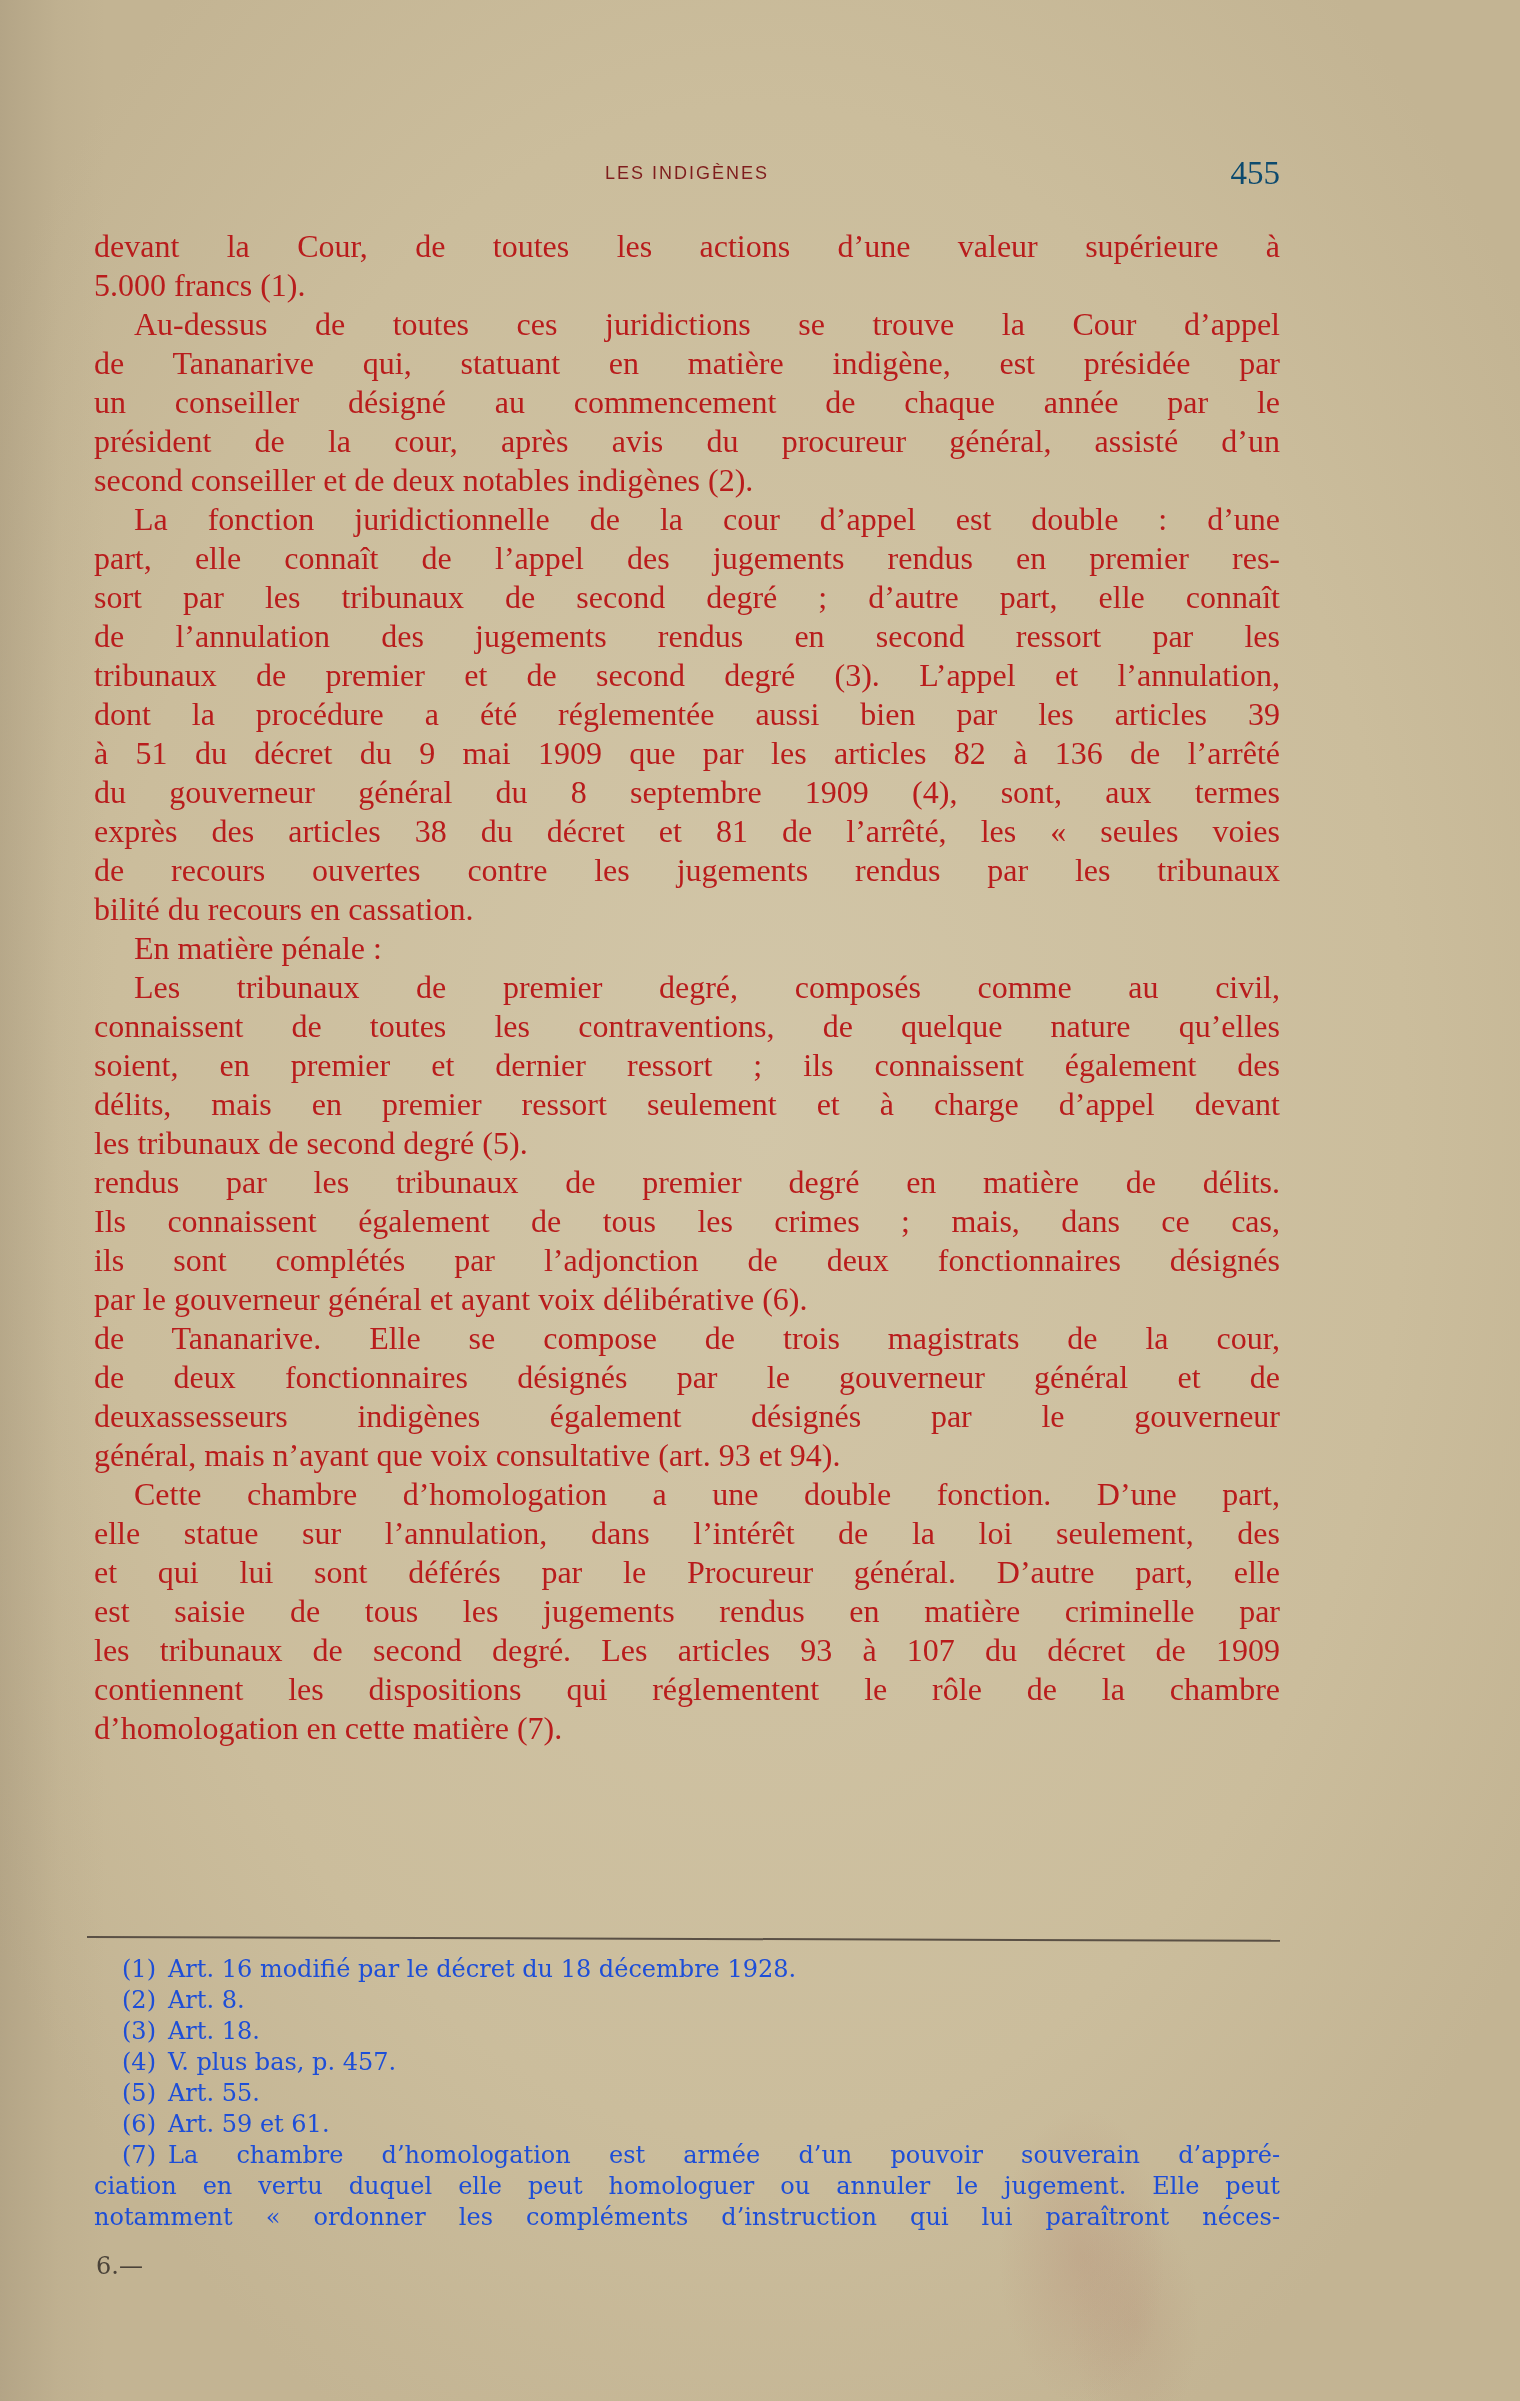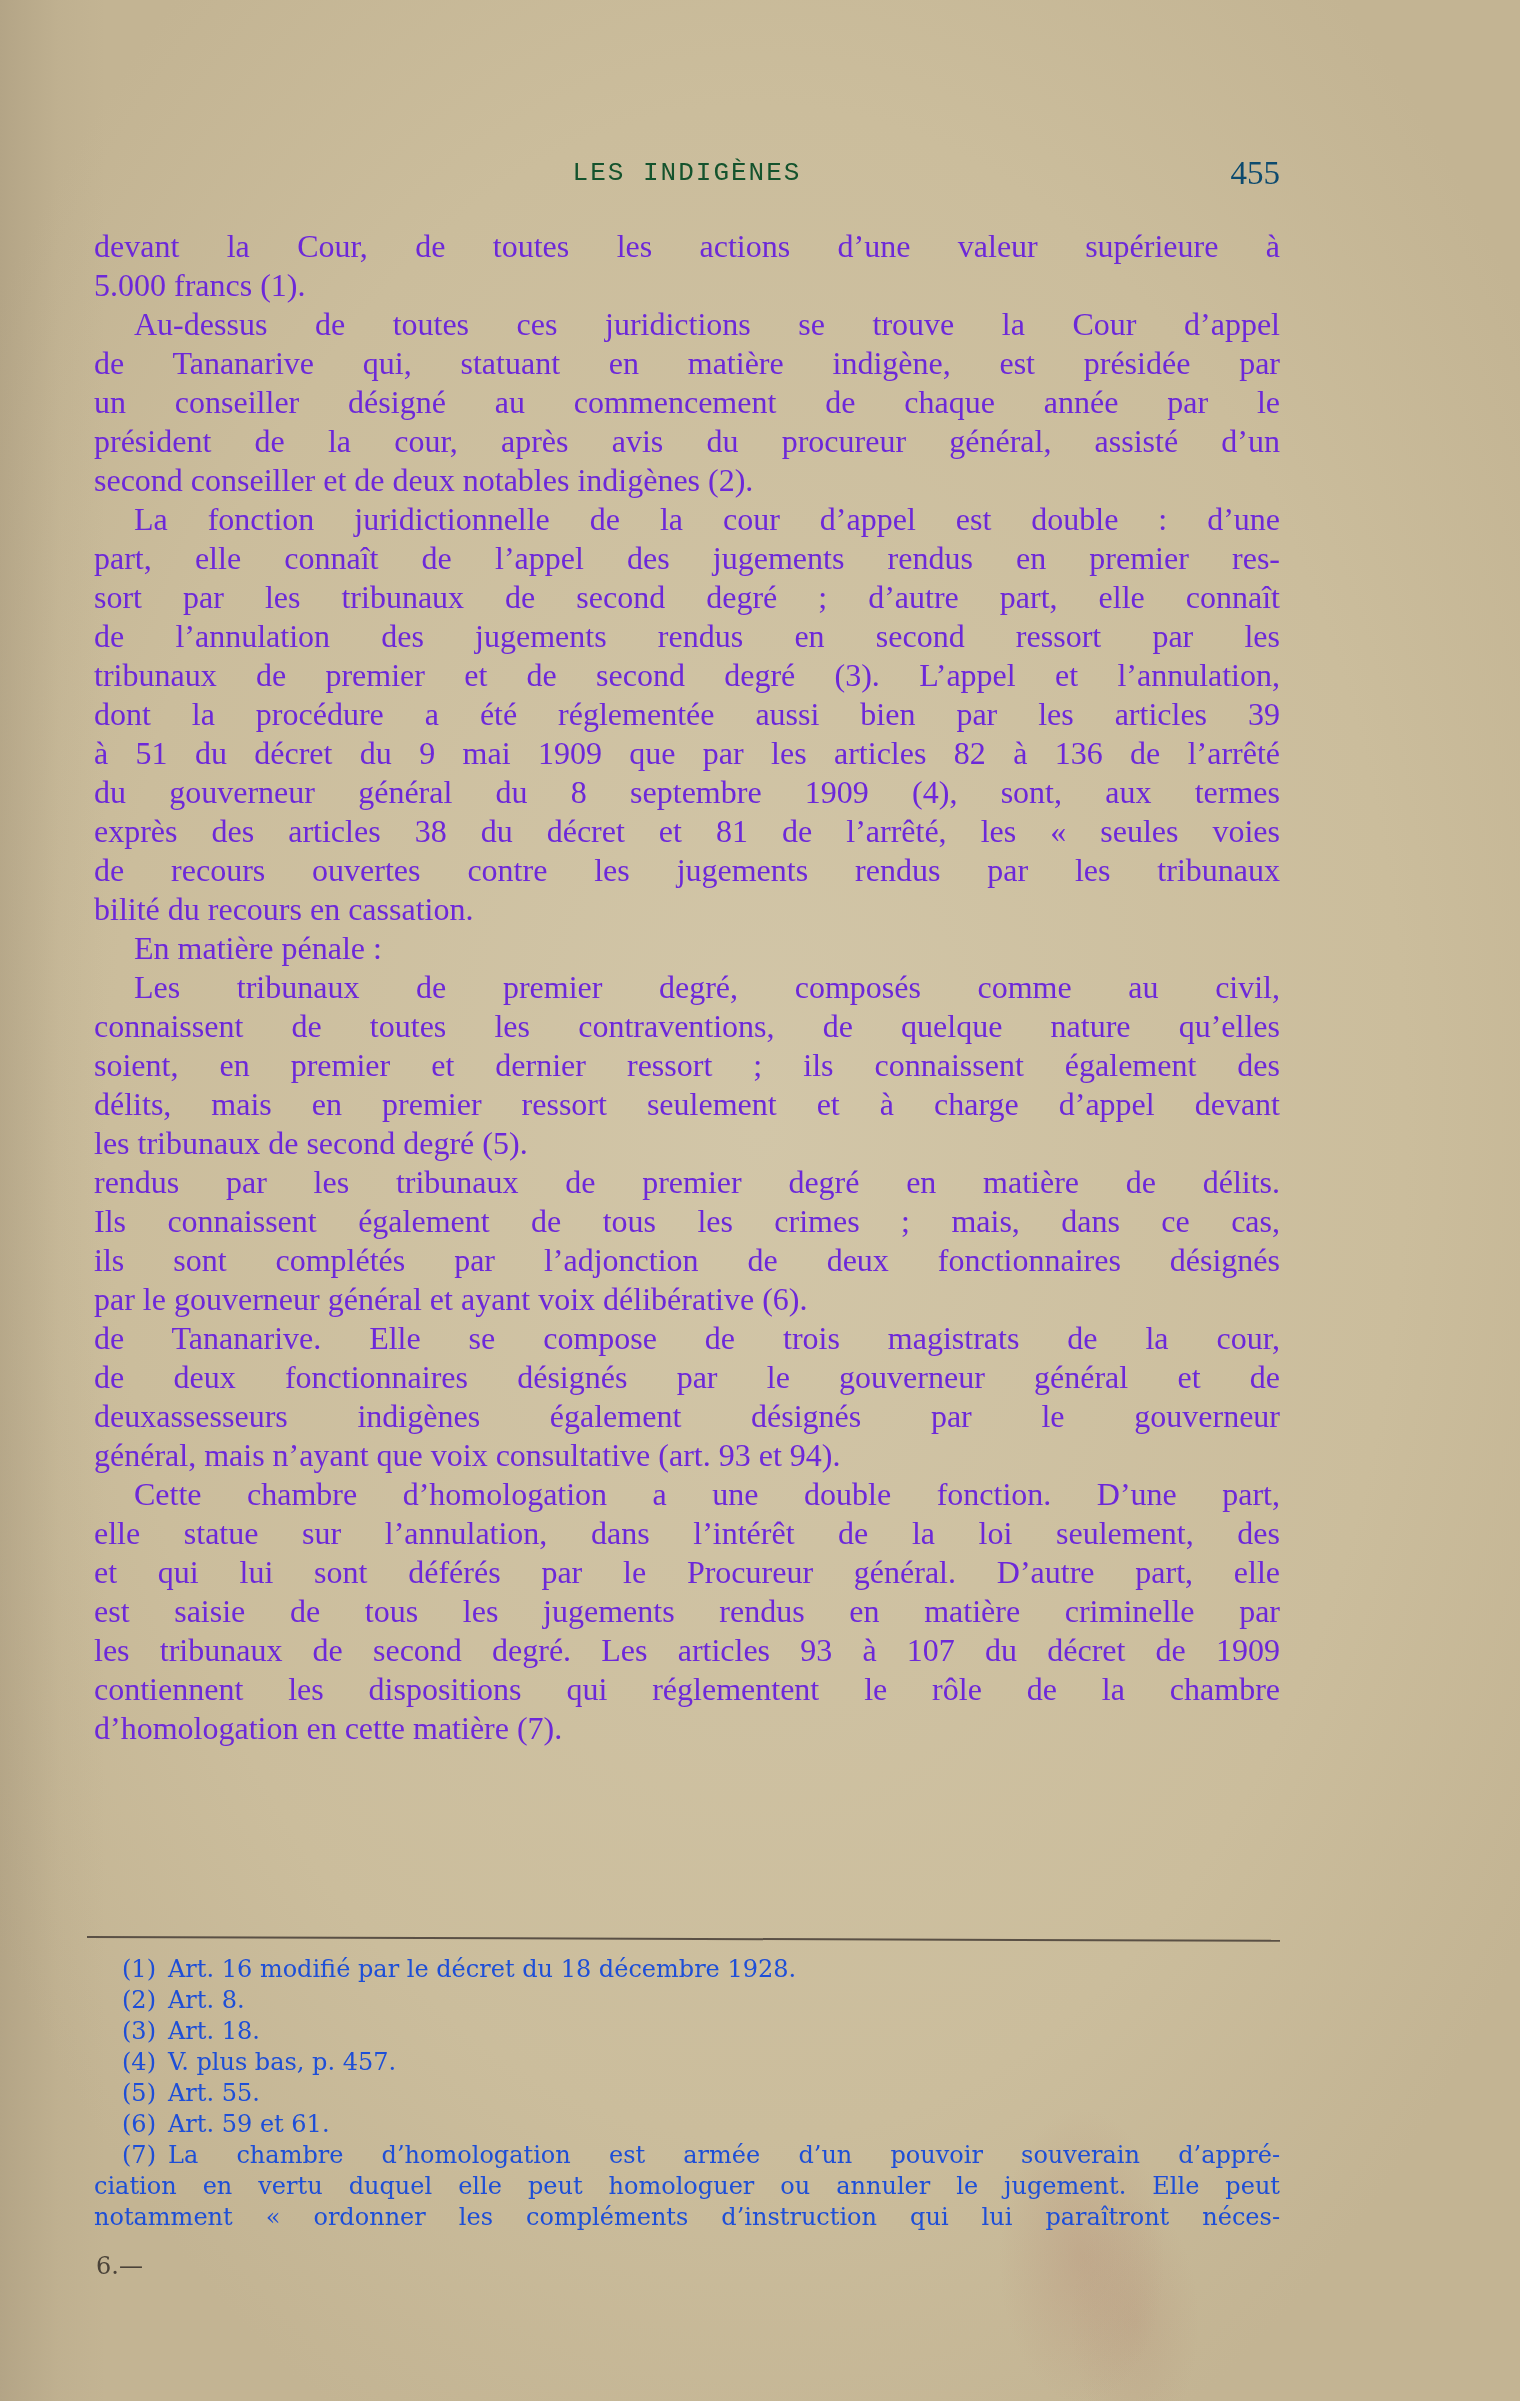--- a/index.html
+++ b/index.html
@@ -30,25 +30,25 @@
     top: 153px;
     left: 94px;
     width: 1186px;
     height: 40px;
   }
   .running-title {
     position: absolute;
     left: 0;
     width: 100%;
     text-align: center;
-    font-size: 26px;
+    font-size: 18px;
     letter-spacing: 2px;
     line-height: 40px;
-    color: #14532d;
-    font-family: Liberation Mono, monospace;
+    color: #7f1d1d;
+    font-family: Liberation Sans, sans-serif;
   }
   .page-number {
     position: absolute;
     right: 0;
     top: 0;
     font-size: 33px;
     line-height: 40px;
     color: #0c4a6e;
     font-family: "Liberation Serif", "DejaVu Serif", serif;
   }
@@ -60,21 +60,21 @@
   }
   .line {
     display: block;
     height: 39px;
     line-height: 39px;
     font-size: 32px;
     white-space: nowrap;
     text-align: justify;
     text-align-last: justify;
     font-family: "Liberation Serif", "DejaVu Serif", serif;
-    color: #6d28d9;
+    color: #b91c1c;
   }
   .line.indent { padding-left: 40px; }
   .line.last { text-align-last: left; }
   .footnote-rule {
     position: absolute;
     top: 1936px;
     left: 87px;
     width: 1193px;
     height: 0;
     border-top: 2.6px solid #5a5045;

